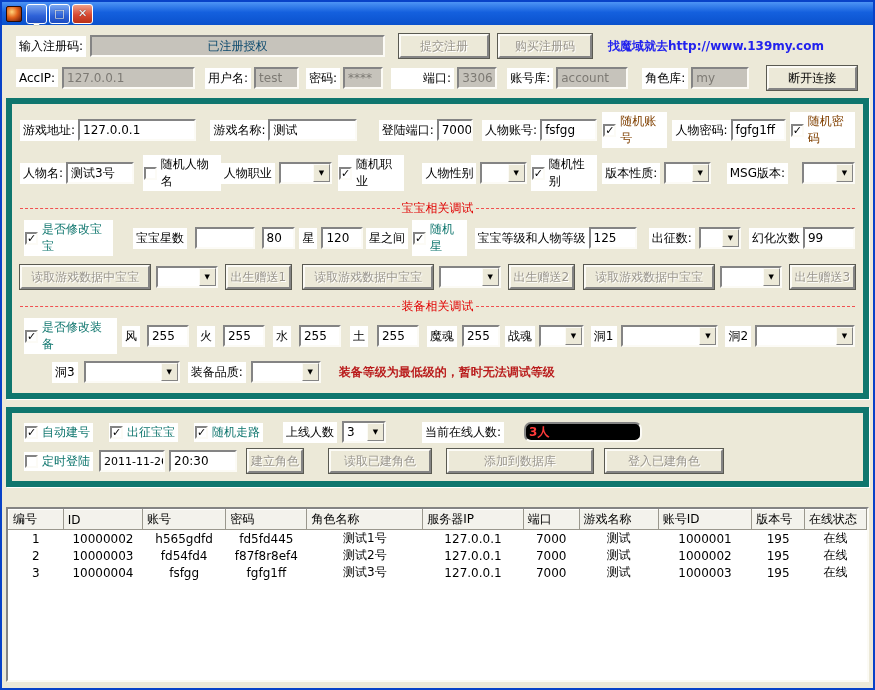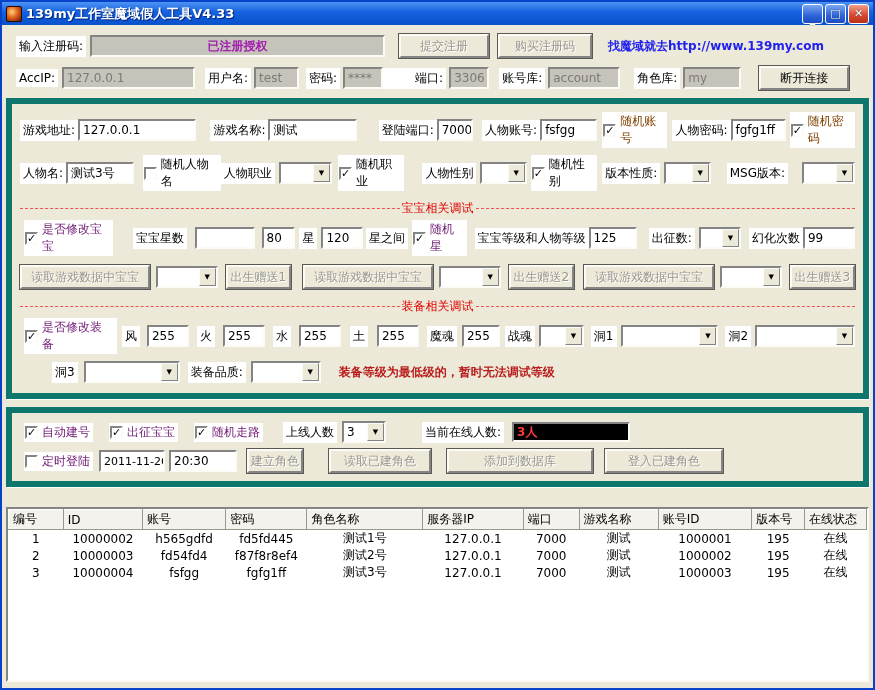--- a/index.html
+++ b/index.html
@@ -30,21 +30,21 @@
     width:21px; height:20px; border-radius:3px; color:#fff; font-size:11px; font-weight:bold;
     display:flex; align-items:center; justify-content:center;
     background:linear-gradient(180deg,#7AA7F0,#2E62D8 60%,#1C4CC0);
     border:1px solid #fff; text-shadow:0 0 1px #123;
   }
   .tbtn.close { background:linear-gradient(180deg,#F0A088,#D84A33 55%,#B83018); }
   .tbtn .glyph-min { align-self:flex-end; line-height:8px; }
   
   .row { display:flex; align-items:center; }
   .lbl { background:#fff; padding:2px 3px; white-space:nowrap; }
-  .red { color:#701a75; }
+  .red { color:#0f766e; }
   .maroon { color:#804000; }
   .tb {
     height:22px; background:#fff; padding:2px 3px; white-space:nowrap; overflow:hidden;
     border:2px solid; border-color:#848484 #FCFBF6 #FCFBF6 #848484;
     display:flex; align-items:center;
   }
   .tb.dis { background:#C6C3BB; color:#7d7a74; }
   .btn {
     height:24px; background:#ECE9D8; white-space:nowrap;
     border:2px solid; border-color:#FCFBF6 #848484 #848484 #FCFBF6;
@@ -93,50 +93,49 @@
   }
   td { height:16px; text-align:center; white-space:nowrap; overflow:hidden; padding:0 2px; }
 </style>
 </head>
 <body>
 
 <div class="window">
 
   <div class="titlebar">
     <div class="app-icon"></div>
-    <div class="title-text">139my工作室魔域假人工具V4.33</div>
     <div class="tbtns">
       <div class="tbtn">
           <span class="glyph-min">_</span>
         </div>
       <div class="tbtn">
           <span>□</span>
         </div>
       <div class="tbtn close">
           <span>✕</span>
         </div>
     </div>
   </div>
 
   <div class="row" style="margin:9px 4px 0 14px;">
     <span class="lbl">输入注册码:</span>
-    <span class="tb dis" style="width:295px; margin-left:4px; justify-content:center; color:#a21caf; font-weight:bold;">已注册授权</span>
+    <span class="tb dis" style="width:295px; margin-left:4px; justify-content:center; color:#0c4a6e; font-weight:normal;">已注册授权</span>
     <span class="btn dis" style="width:90px; margin-left:14px;">提交注册</span>
     <span class="btn dis" style="width:94px; margin-left:9px;">购买注册码</span>
     <span class="link" style="margin-left:16px;">找魔域就去http://www.139my.com</span>
   </div>
 
   <div class="row" style="margin:8px 4px 0 14px;">
     <span class="lbl">AccIP:</span>
     <span class="tb dis" style="width:133px; margin-left:4px;">127.0.0.1</span>
     <span class="lbl" style="margin-left:10px;">用户名:</span>
     <span class="tb dis" style="width:45px; margin-left:3px;">test</span>
     <span class="lbl" style="margin-left:7px;">密码:</span>
     <span class="tb dis" style="width:40px; margin-left:3px;">****</span>
-    <span class="lbl" style="margin-left:0;padding-left:32px;">端口:</span>
+    <span class="lbl" style="margin-left:8px;padding-left:32px;">端口:</span>
     <span class="tb dis" style="width:40px; margin-left:3px;">3306</span>
     <span class="lbl" style="margin-left:10px;">账号库:</span>
     <span class="tb dis" style="width:72px; margin-left:3px;">account</span>
     <span class="lbl" style="margin-left:14px;">角色库:</span>
     <span class="tb dis" style="width:58px; margin-left:3px;">my</span>
     <span class="btn" style="width:90px; margin-left:18px;">断开连接</span>
   </div>
 
   <div class="panel" style="margin-top:8px;">
 
@@ -317,21 +316,21 @@
       <span class="cbx" style="margin-left:16px;">
         <span class="box">✓</span>
         <span class="red">随机走路</span>
       </span>
       <span class="lbl" style="margin-left:20px;">上线人数</span>
       <span class="dd" style="width:44px; margin-left:5px;">
         <span class="dd-val">3</span>
         <span class="dd-btn">▼</span>
       </span>
       <span class="lbl" style="margin-left:36px;">当前在线人数:</span>
-      <span class="blackbox" style="margin-left:8px;">3人</span>
+      <span class="blackbox" style="margin-left:20px;border-radius:7px;">3人</span>
     </div>
     <div class="row" style="margin-top:6px;">
       <span class="cbx" style="margin-left:4px;">
         <span class="box"></span>
         <span class="red">定时登陆</span>
       </span>
       <span class="tb" style="width:66px; margin-left:6px; font-size:11px;">2011-11-26</span>
       <span class="tb" style="width:68px; margin-left:4px;">20:30</span>
       <span class="btn dis" style="width:56px; margin-left:10px;">建立角色</span>
       <span class="btn dis" style="width:102px; margin-left:26px;">读取已建角色</span>

